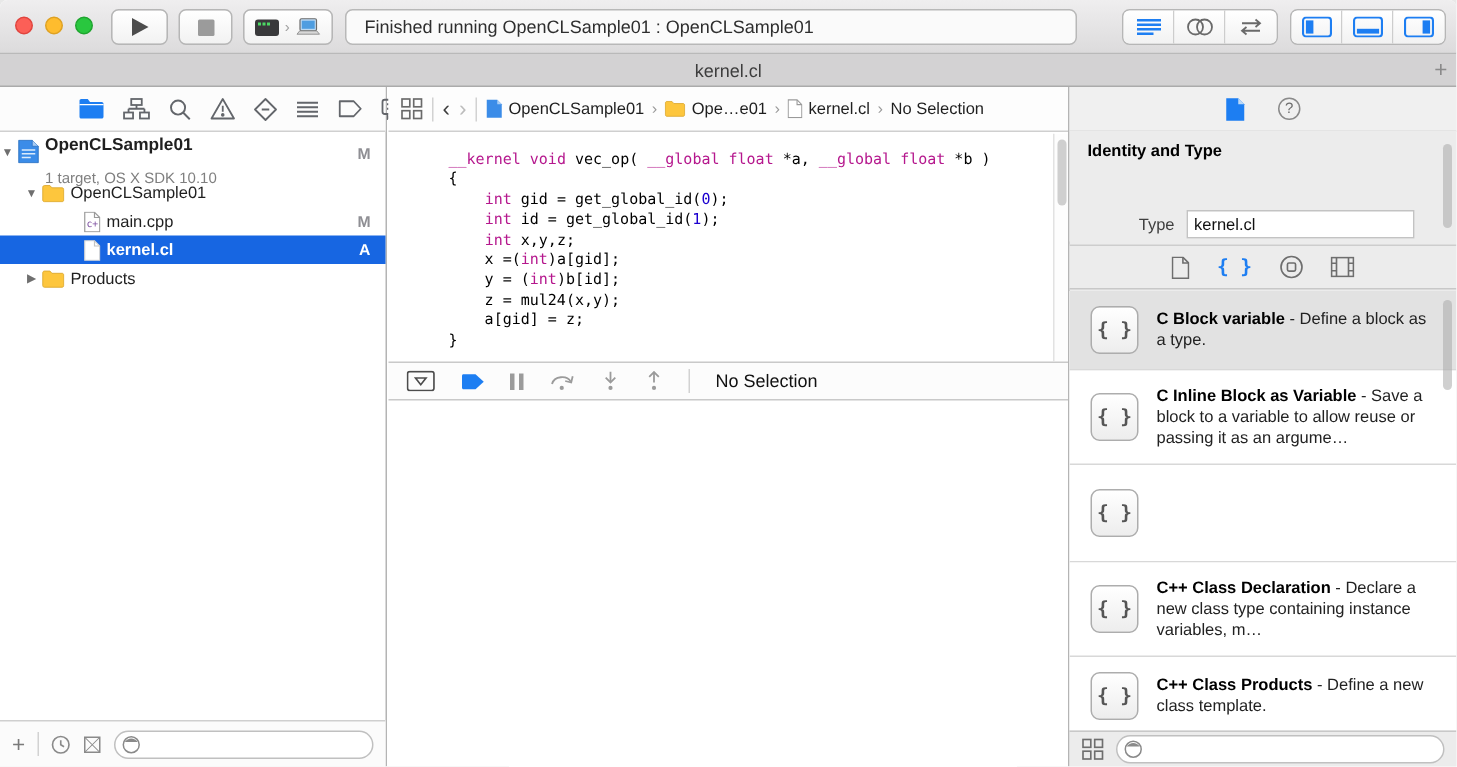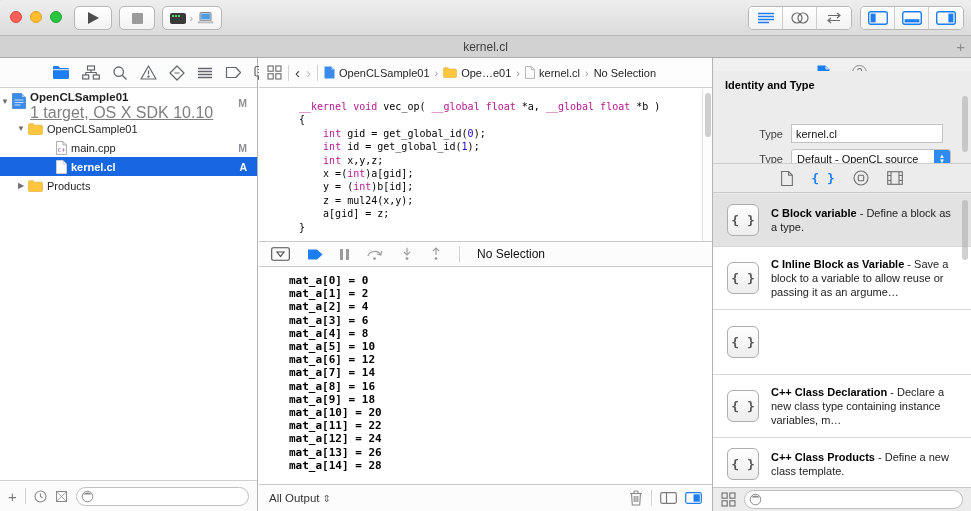--- a/index.html
+++ b/index.html
@@ -55,21 +55,21 @@
 .tree { position:absolute; left:0; top:31px; right:0; }
 .trow { position:relative; height:19px; display:flex; align-items:center; }
 .trow .disc { width:10px; font-size:8px; color:#6f6f6f; text-align:center; }
 .trow .ticon { margin:0 4px 0 2px; display:flex; }
 .trow .tlabel { white-space:nowrap; }
 .trow .badge { position:absolute; right:10px; color:#8f8f94; font-weight:bold; font-size:10.5px; }
 .proj-row { height:30px; align-items:flex-start; padding-top:2px; }
 .proj-row .disc { margin-top:6px; }
 .proj-row .ticon { margin-top:2px; }
 .proj-text b { font-size:11.5px; }
-.proj-text .sub { font-size:16px; color:#7f7f7f; margin-top:1px;text-decoration:underline; }
+.proj-text .sub { font-size:10px; color:#7f7f7f; margin-top:11px; }
 .proj-row .badge { top:8px; }
 .sel-row { background:#1766e2; color:#fff; }
 .sel-row .badge { color:#fff; }
 .nav-filterbar { position:absolute; left:0; bottom:0; width:100%; height:31px; background:#fbfbfb;
   border-top:1px solid #cfcfcf; display:flex; align-items:center; padding:0 8px; gap:8px; }
 .bar-divider { width:1px; height:16px; background:#d2d2d2; }
 .filter-field { flex:1; height:19px; background:#fff; border:1px solid #c0c0c0; border-radius:10px;
   display:flex; align-items:center; padding-left:4px; }
 .plus-glyph { font-size:15px; color:#7a7a7a; font-weight:400; }
 
@@ -109,21 +109,21 @@
   border-top:1px solid #c9c9c9; display:flex; align-items:center; padding:0 10px; gap:8px; }
 .output-filter { display:flex; align-items:center; gap:3px; font-size:11.5px; color:#333; }
 .updown { font-size:10px; color:#666; }
 .outputbar .spacer { flex:1; }
 
 
 .insp-bar { position:absolute; left:0; top:0; width:100%; height:30px; border-bottom:1px solid #c8c8c8;
   display:flex; align-items:center; justify-content:center; gap:22px; background:#f0f0f0; }
 .help-circle { width:15px; height:15px; border:1.2px solid #8a8a8a; border-radius:50%; color:#6e6e6e;
   font-size:10px; display:flex; align-items:center; justify-content:center; }
-.identity { position:absolute; left:0; top:13px; width:100%; height:74px; background:#ececec; }
+.identity { position:absolute; left:0; top:29px; width:100%; height:74px; background:#ececec; }
 .identity h3 { font-size:11px; color:#000; padding:8px 0 0 12px; }
 .id-row { position:absolute; left:0; display:flex; align-items:center; width:100%; }
 .id-label { width:78px; text-align:right; padding-right:8px; color:#3f3f3f; }
 .name-input { width:152px; height:19px; border:1px solid #c3c3c3; background:#fff; font-size:11px;
   font-family:"Liberation Sans",sans-serif; padding-left:4px; color:#111; }
 .type-select { width:160px; height:20px; border:1px solid #c3c3c3; background:#fff; border-radius:3px;
   display:flex; align-items:center; position:relative; padding-left:5px; color:#111; }
 .type-stepper { position:absolute; right:0; top:0; width:16px; height:100%; background:#2f8af0;
   border-radius:0 2px 2px 0; display:flex; flex-direction:column; align-items:center; justify-content:center; }
 .type-stepper span { color:#fff; font-size:6px; line-height:5px; }
@@ -165,20 +165,23 @@
       <span class="scheme-target">
           <i></i>
         </span>
       <span class="scheme-sep">›</span>
       <svg width="17" height="12" viewBox="0 0 17 12">
           <rect x="3" y="0.5" width="11" height="8" rx="1" fill="#bcd9f2" stroke="#6b6b6b" stroke-width="0.8"></rect>
           <rect x="4.2" y="1.8" width="8.6" height="5.4" fill="#4e9de0"></rect>
           <path d="M1 10.8 h15 l-1.8-2.2 h-11.4 Z" fill="#d8d8d8" stroke="#8a8a8a" stroke-width="0.6"></path>
         </svg>
     </div>
+    <div class="status-field">
+      <span>Finished running OpenCLSample01 : OpenCLSample01</span>
+    </div>
     <div class="seg-group editor-group">
       <div class="seg">
         <svg width="16" height="12" viewBox="0 0 16 12" stroke="#1d7ef2" stroke-width="1.6">
             <path d="M0 1.5h16M0 4.5h16M0 7.5h16M0 10.5h11"></path>
           </svg>
       </div>
       <div class="seg">
         <svg width="18" height="12" viewBox="0 0 18 12" fill="none" stroke="#6a6a6a" stroke-width="1.2">
             <circle cx="6" cy="6" r="5"></circle>
             <circle cx="12" cy="6" r="5"></circle>
@@ -422,60 +425,21 @@
         </svg>
       <svg width="12" height="14" viewBox="0 0 12 14" fill="none" stroke="#9b9b9b" stroke-width="1.2">
           <path d="M6 8 V1.2"></path>
           <path d="M2.8 4.2 L6 1 L9.2 4.2"></path>
           <circle cx="6" cy="11.6" r="1.4" fill="#9b9b9b" stroke="none"></circle>
         </svg>
       <span class="bar-divider"></span>
       <span class="debug-sel">No Selection</span>
     </div>
 
-    <div class="console">
-      <pre>mat_a[0] = 0
-mat_a[1] = 2
-mat_a[2] = 4
-mat_a[3] = 6
-mat_a[4] = 8
-mat_a[5] = 10
-mat_a[6] = 12
-mat_a[7] = 14
-mat_a[8] = 16
-mat_a[9] = 18
-mat_a[10] = 20
-mat_a[11] = 22
-mat_a[12] = 24
-mat_a[13] = 26
-mat_a[14] = 28</pre>
-    </div>
-
-    <div class="outputbar">
-      <span class="output-filter">
-        <span>All Output</span>
-        <span class="updown">⇕</span>
-      </span>
-      <span class="spacer"></span>
-      <svg width="14" height="16" viewBox="0 0 14 16" fill="none" stroke="#8a8a8a" stroke-width="1.1">
-          <path d="M1 3.5 H13"></path>
-          <path d="M5 3.5 V2 a1 1 0 0 1 1-1 h2 a1 1 0 0 1 1 1 v1.5"></path>
-          <path d="M2.5 3.5 L3.3 15 H10.7 L11.5 3.5"></path>
-          <path d="M5.2 6v6M7 6v6M8.8 6v6"></path>
-        </svg>
-      <span class="bar-divider"></span>
-      <svg width="17" height="12" viewBox="0 0 17 12">
-          <rect x="0.7" y="0.7" width="15.6" height="10.6" rx="1.5" fill="none" stroke="#7b7b7b" stroke-width="1.2"></rect>
-          <path d="M6.5 0.7 V11.3" stroke="#7b7b7b" stroke-width="1.2"></path>
-        </svg>
-      <svg width="17" height="12" viewBox="0 0 17 12">
-          <rect x="0.7" y="0.7" width="15.6" height="10.6" rx="1.5" fill="none" stroke="#1d7ef2" stroke-width="1.2"></rect>
-          <rect x="8.5" y="2.3" width="6.3" height="7.4" fill="#1d7ef2"></rect>
-        </svg>
-    </div>
+
   </div>
 
   <div class="util-pane">
     <div class="insp-bar">
       <svg width="13" height="16" viewBox="0 0 13 16">
           <path d="M0.5 0.5 H8.5 L12.5 4.5 V15.5 H0.5 Z" fill="#1d7ef2"></path>
           <path d="M8.5 0.5 V4.5 H12.5" fill="#bcd9f7"></path>
         </svg>
       <span class="help-circle">?</span>
     </div>

